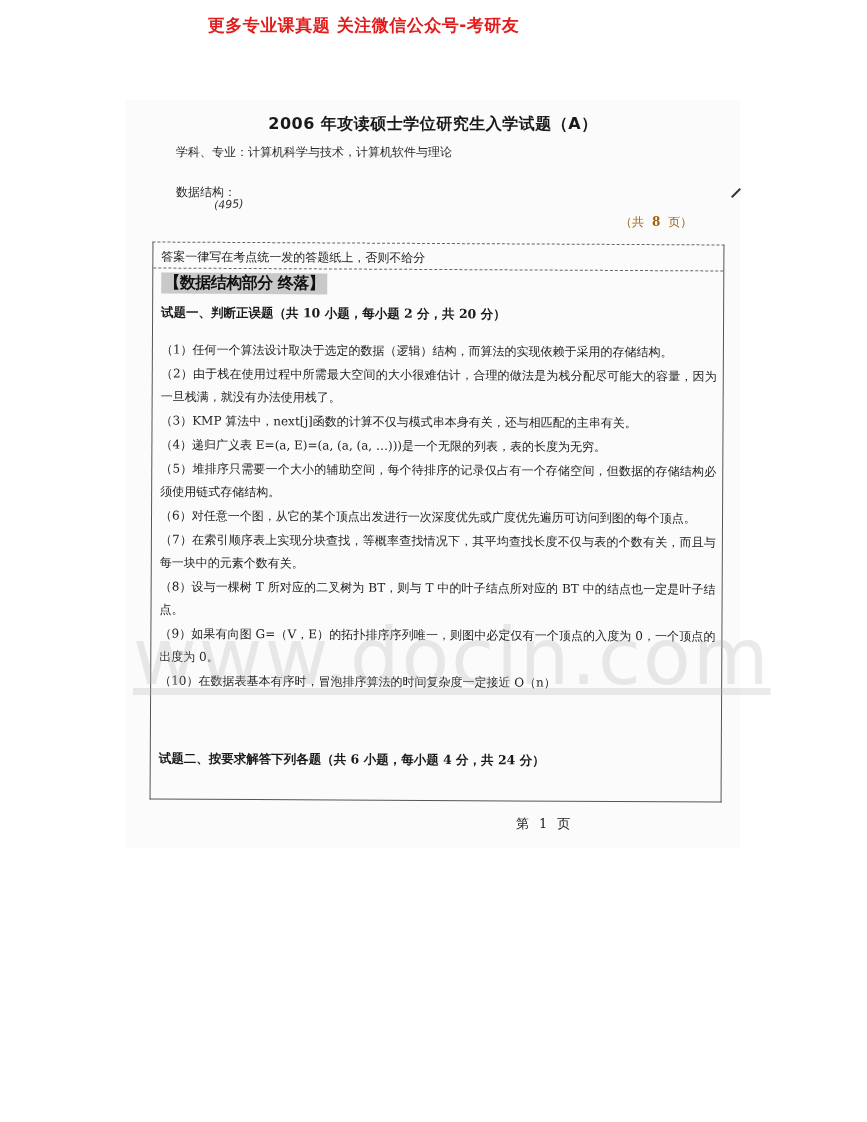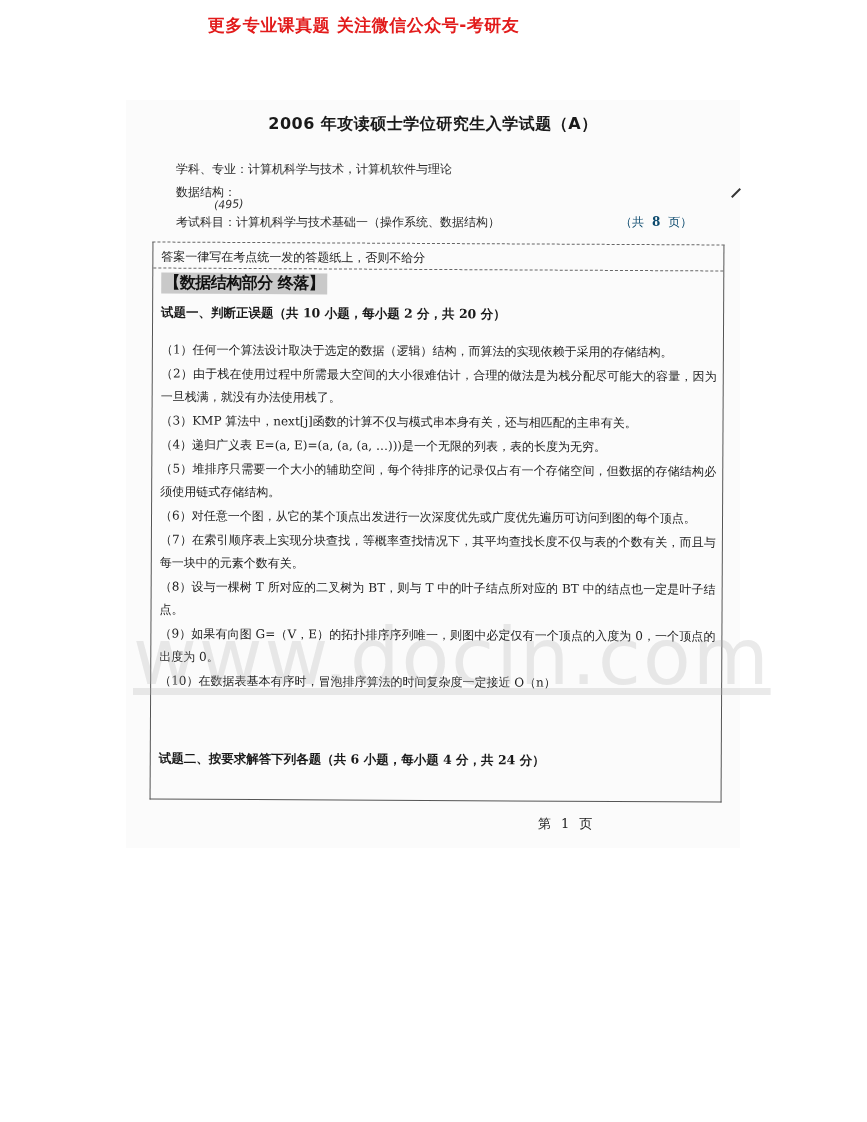--- a/index.html
+++ b/index.html
@@ -15,28 +15,28 @@
     .scan {
       position: absolute; left: 126px; top: 100px; width: 614px; height: 748px;
       background: #fbfbfb;
     }
     .title {
       position: absolute; left: 0; top: 14px; width: 614px; text-align: center;
       font-family: "DejaVu Sans", "Liberation Sans", sans-serif; font-weight: bold;
       font-size: 16px; color: #1a1a1a; letter-spacing: 0.5px;
     }
     .meta { position: absolute; left: 50px; font-size: 12px; color: #2a2a2a; }
-    .meta.l1 { top: 61px; text-align: right; }
+    .meta.l1 { top: 44px; text-align: right; }
     .meta.l2 { top: 84px; }
     .meta.l3 { top: 114px; }
     .handnote {
       position: absolute; left: 88px; top: 98px; font-size: 11px; font-style: italic;
       font-family: "DejaVu Sans", sans-serif; color: #333; transform: rotate(-4deg);
     }
-    .pages { position: absolute; left: 494px; top: 114px; font-size: 12px; color: #0c4a6e; }
+    .pages { position: absolute; left: 494px; top: 114px; font-size: 12px; color: #a16207; }
     .pages b { margin: 0 8px; }
     .slash {
       position: absolute; left: 604px; top: 92px; width: 12px; height: 2px; background: #333;
       transform: rotate(-45deg);
     }
     .box {
       position: absolute; left: 25px; top: 143px; width: 570px; height: 556px;
       border: 1.5px solid #555; border-top: 1.5px dashed #666;
       transform: rotate(0.3deg);
     }
@@ -53,42 +53,41 @@
     .q-header {
       position: absolute; left: 8px; font-size: 12.5px; font-weight: bold; color: #1a1a1a;
     }
     .q-header.h1 { top: 62px; }
     .q-header.h2 { top: 508px; }
     .items { position: absolute; left: 8px; top: 96px; width: 556px; }
     .item {
       font-size: 12px; line-height: 23px; color: #222; margin-bottom: 1px; text-align: justify;
     }
     .pagenum {
-      position: absolute; left: 412px; top: 715px; font-size: 13px; color: #222;
+      position: absolute; left: 390px; top: 715px; font-size: 13px; color: #222;
     }
     .pagenum b { margin: 0 10px; font-weight: normal; }
     .watermark {
       position: absolute; left: 133px; top: 612px; width: 600px; text-align: left;
       font-family: "DejaVu Sans", "Liberation Sans", sans-serif; font-size: 78px;
       color: rgba(180,180,180,0.28); letter-spacing: 2px; pointer-events: none; text-decoration: underline;
     }
   </style>
 </head>
 <body>
 
 <div class="banner">更多专业课真题 关注微信公众号-考研友</div>
 
 <div class="scan">
   <div class="title">2006 年攻读硕士学位研究生入学试题（A）</div>
 
   <div class="meta l1">学科、专业：计算机科学与技术，计算机软件与理论</div>
   <div class="meta l2">数据结构：</div>
   <div class="handnote">(495)</div>
   <div class="slash"></div>
-  <div class="meta l3">考试科目：计算机科学与技术基础一（操作系统、数据结构）</div>
   <div class="pages">
     <span>（共</span><b>8</b><span>页）</span>
   </div>
 
   <div class="box">
     <div class="notice">答案一律写在考点统一发的答题纸上，否则不给分</div>
     <div class="notice-line"></div>
     <div class="section-tag">【数据结构部分 终落】</div>
     <div class="q-header h1">试题一、判断正误题（共 10 小题，每小题 2 分，共 20 分）</div>
 

